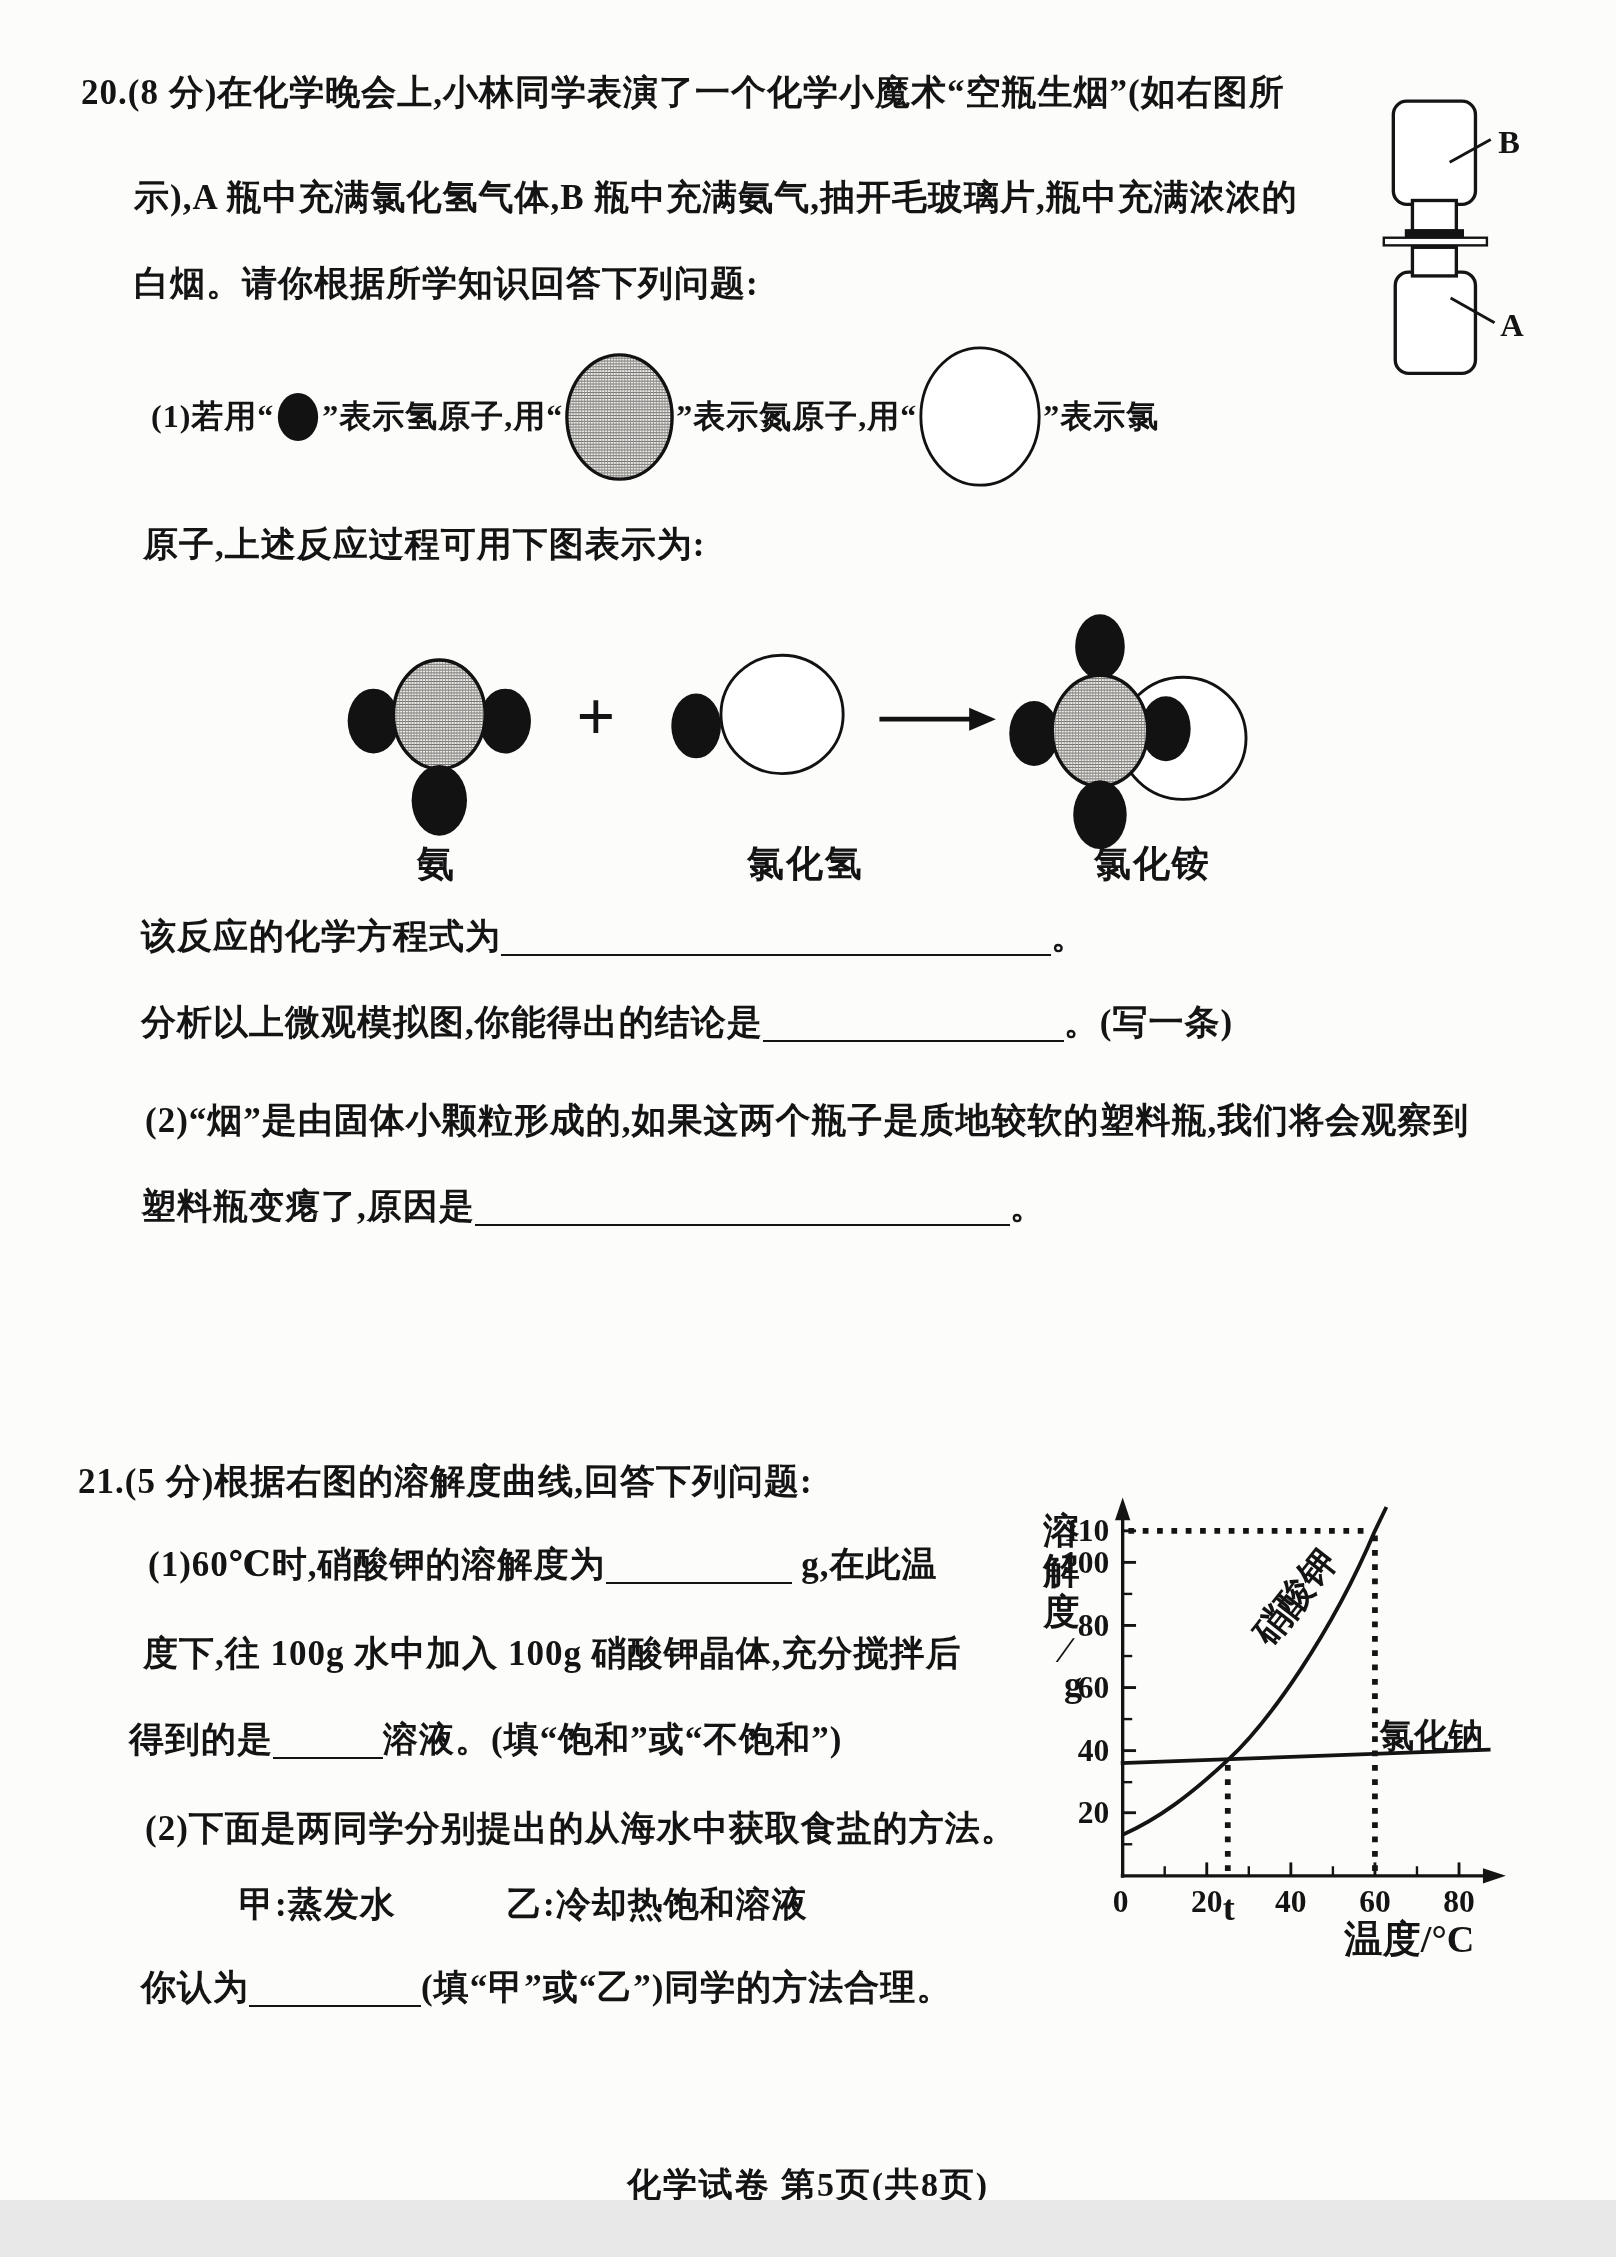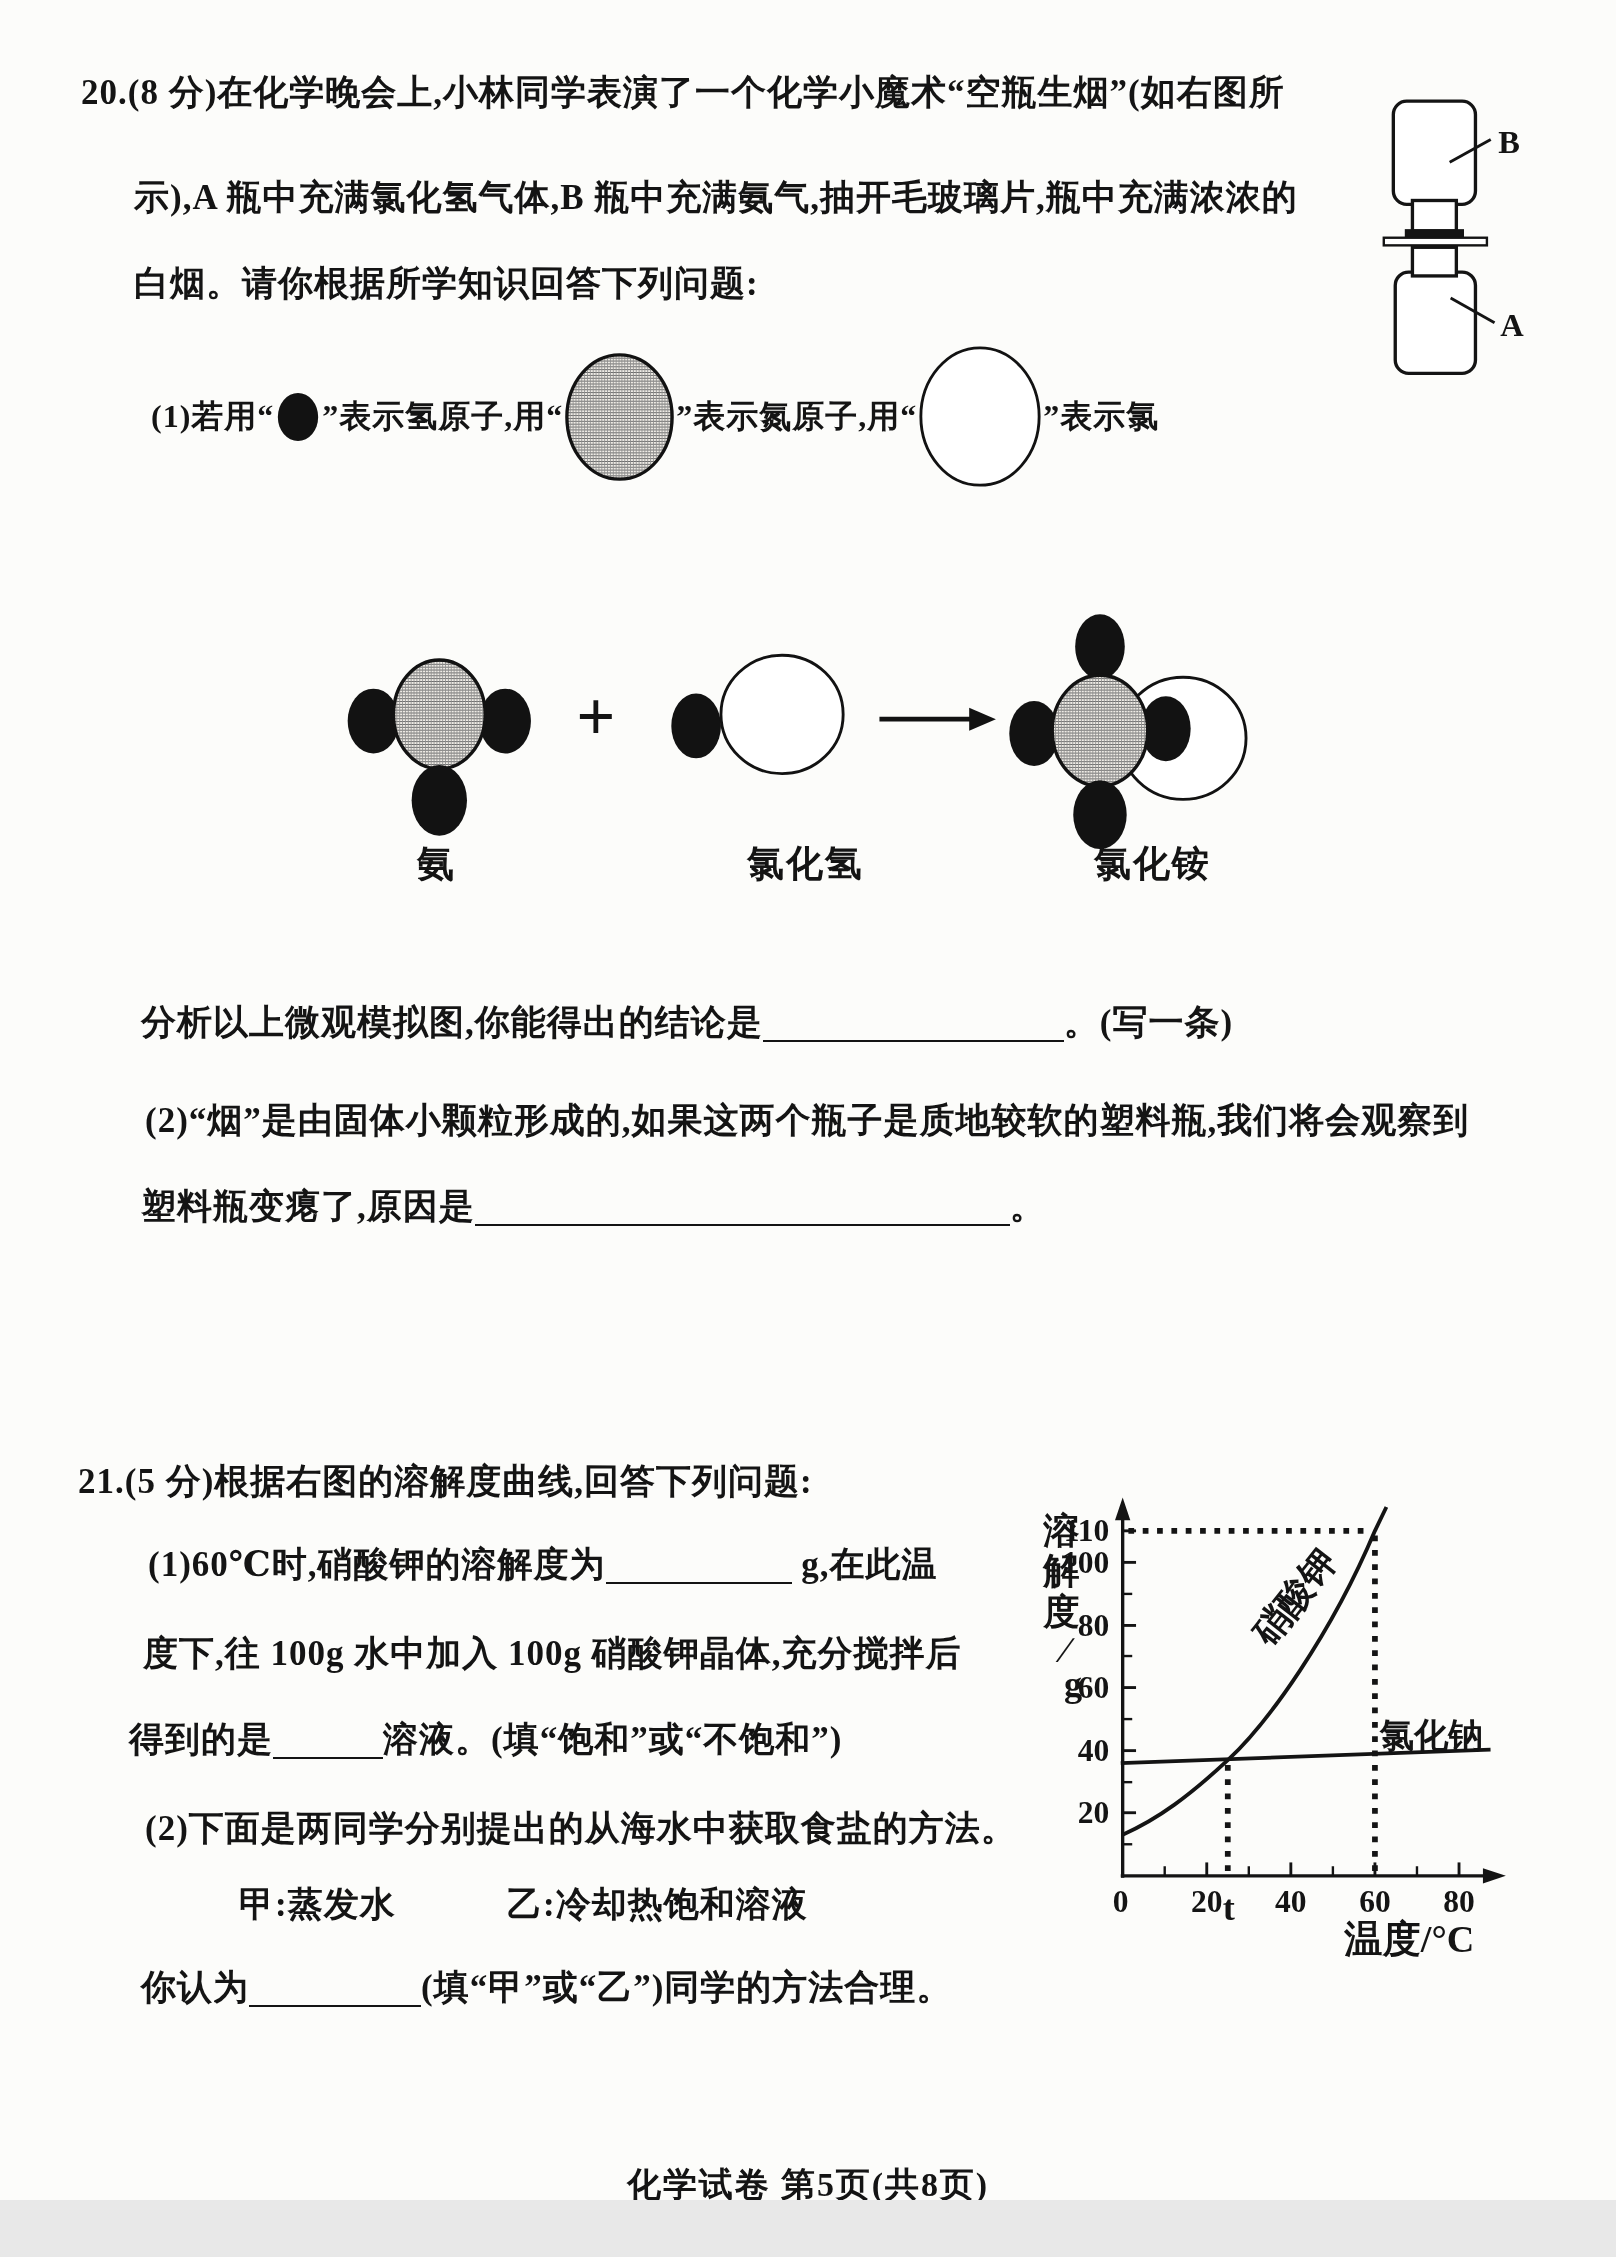--- a/index.html
+++ b/index.html
@@ -62,20 +62,21 @@
     <svg width="113" height="132" viewBox="0 0 118 138">
       <ellipse cx="59" cy="69" rx="55" ry="65" fill="url(#hatch)" stroke="#121212" stroke-width="3.5"></ellipse>
     </svg>
     <span>”表示氮原子,用“</span>
     <svg width="126" height="145" viewBox="0 0 132 152">
       <ellipse cx="66" cy="76" rx="62" ry="72" fill="#fff" stroke="#121212" stroke-width="3"></ellipse>
     </svg>
     <span>”表示氯</span>
   </div>
 
+  <div class="tl" style="left:143px;top:521px">原子,上述反应过程可用下图表示为:</div>
 
   <svg style="position:absolute;left:220px;top:597px" width="1042" height="253" viewBox="0 0 1090 265">
     <g>
       <ellipse cx="160" cy="130" rx="27" ry="34" fill="#121212"></ellipse>
       <ellipse cx="298" cy="130" rx="27" ry="34" fill="#121212"></ellipse>
       <ellipse cx="229" cy="123" rx="48" ry="57" fill="url(#hatch)" stroke="#121212" stroke-width="3.5"></ellipse>
       <ellipse cx="229" cy="213" rx="29" ry="37" fill="#121212"></ellipse>
     </g>
     <g>
       <text x="393" y="150" font-size="72" text-anchor="middle">+</text>
@@ -95,20 +96,23 @@
       <ellipse cx="990" cy="138" rx="26" ry="34" fill="#121212"></ellipse>
       <ellipse cx="921" cy="140" rx="50" ry="58" fill="url(#hatch)" stroke="#121212" stroke-width="3.5"></ellipse>
       <ellipse cx="921" cy="228" rx="28" ry="36" fill="#121212"></ellipse>
     </g>
   </svg>
 
   <div class="mol-label" style="left:417px;top:839px">氨</div>
   <div class="mol-label" style="left:747px;top:839px">氯化氢</div>
   <div class="mol-label" style="left:1094px;top:839px">氯化铵</div>
 
+  <div class="tl" style="left:141px;top:913px">
+    <span>该反应的化学方程式为</span><span class="blank" style="width:550px"></span><span>。</span>
+  </div>
 
   <div class="tl" style="left:141px;top:999px">
     <span>分析以上微观模拟图,你能得出的结论是</span><span class="blank" style="width:301px"></span><span>。(写一条)</span>
   </div>
 
   <div class="tl" style="left:145px;top:1097px">(2)“烟”是由固体小颗粒形成的,如果这两个瓶子是质地较软的塑料瓶,我们将会观察到</div>
 
   <div class="tl" style="left:141px;top:1183px">
     <span>塑料瓶变瘪了,原因是</span><span class="blank" style="width:535px"></span><span>。</span>
   </div>

